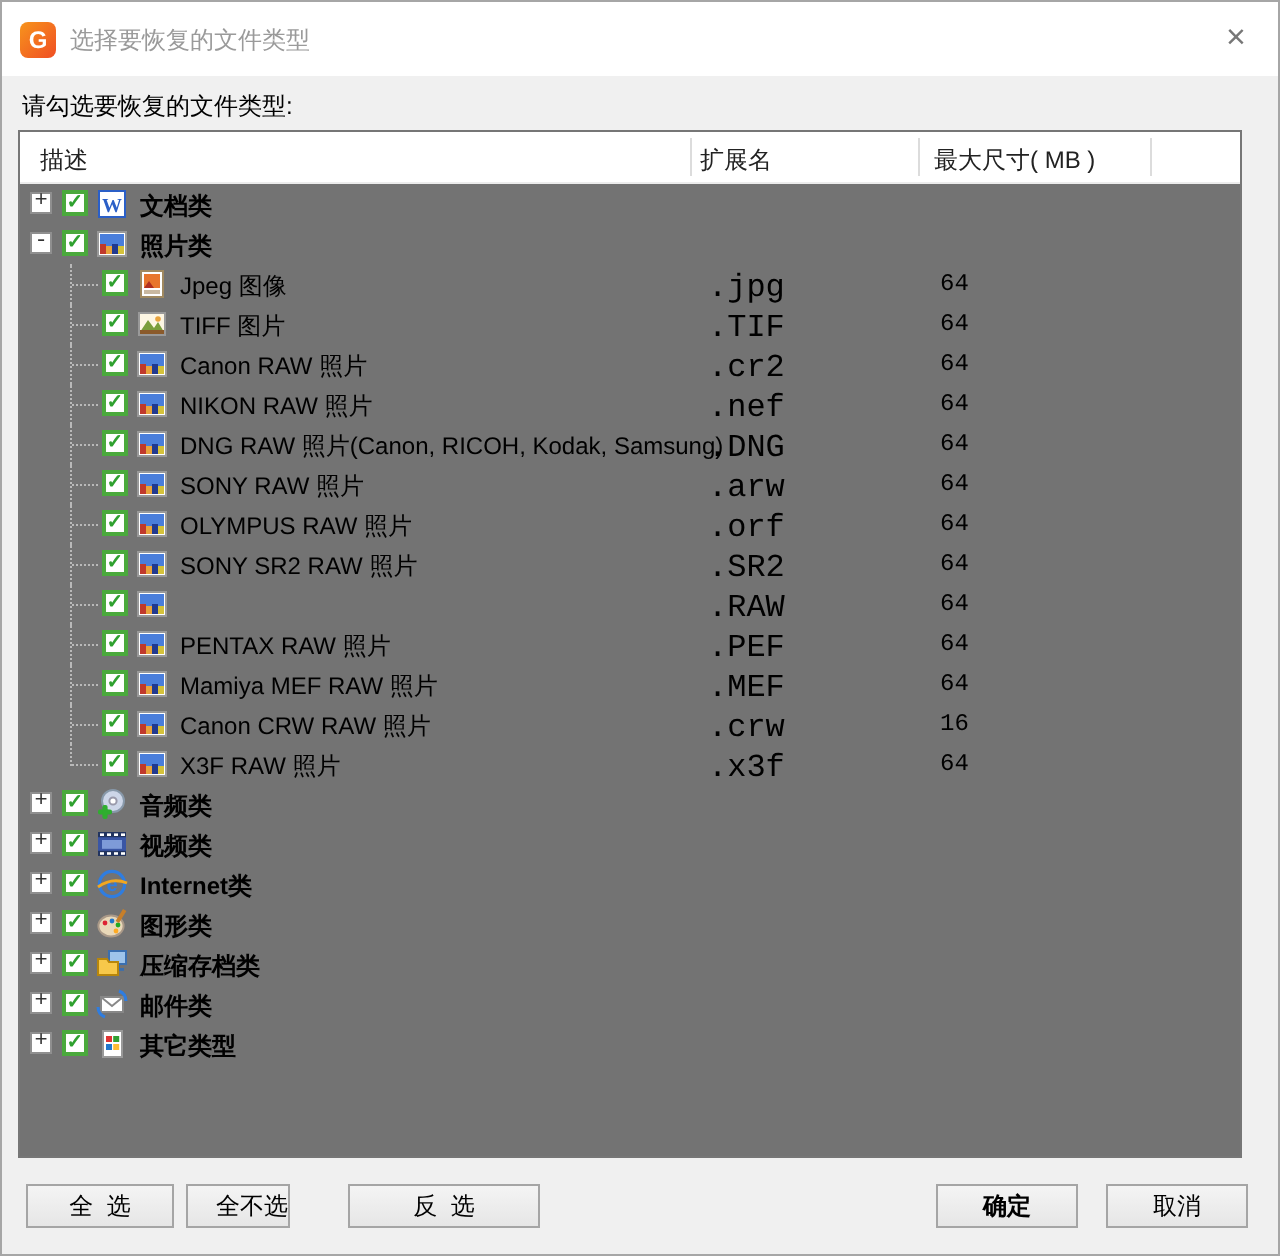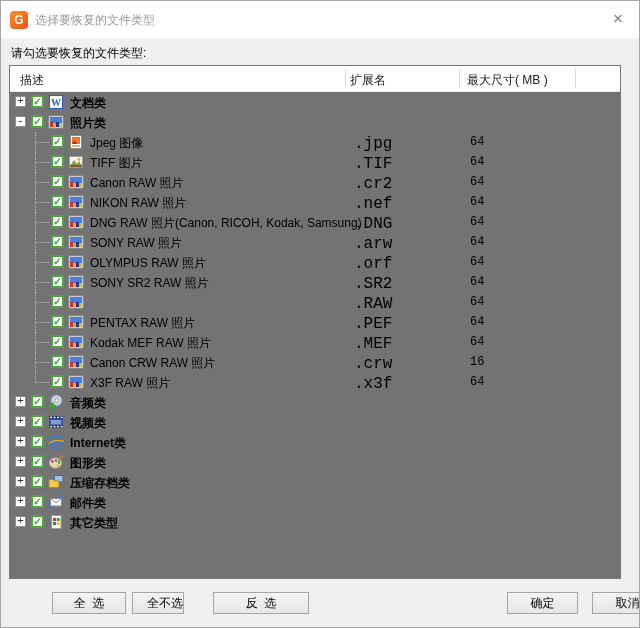--- a/index.html
+++ b/index.html
@@ -43,25 +43,25 @@
   .row .rsize{position:absolute;left:460px;top:3px;font-family:"Liberation Mono",monospace;font-size:12px;}
   
   .row.lvl1::before{content:"";position:absolute;left:25px;top:0;height:100%;
         border-left:1px dotted #b9b9b9;}
   .row.lvl1.last::before{height:11px;}
   .row.lvl1::after{content:"";position:absolute;left:26px;top:10px;width:13px;
         border-top:1px dotted #b9b9b9;}
   
   .btn{position:absolute;top:591px;height:22px;box-sizing:border-box;font-size:12px;color:#000;
        background:linear-gradient(#f4f4f4,#e6e6e6);border:1px solid #a5a5a5;text-align:center;
-       line-height:20px;cursor:default;white-space:pre;margin-left:39px;}
+       line-height:20px;cursor:default;white-space:pre;}
   .btn-select-all{left:12px;width:74px;}
   .btn-select-none{left:92px;width:52px;text-align:right;}
   .btn-invert{left:173px;width:96px;}
-  .btn-ok{left:467px;width:71px;}
+  .btn-ok{left:467px;width:71px;font-weight:bold;}
   .btn-cancel{left:552px;width:71px;}
   svg{display:block;}
 </style>
 </head>
 <body>
 
 <div class="window">
   <div class="titlebar">
     <div class="app-logo">G</div>
     <div class="title-text">选择要恢复的文件类型</div>
@@ -266,21 +266,21 @@
           <span class="ricon">
             <svg width="16" height="16" viewBox="0 0 16 16">
               <rect x="1" y="2" width="14" height="12" fill="#fff" stroke="#999"></rect>
               <rect x="2" y="3" width="12" height="6" fill="#4a7edb"></rect>
               <rect x="2" y="8" width="3" height="5" fill="#c0392b"></rect>
               <rect x="5" y="9" width="3" height="4" fill="#e8a33d"></rect>
               <rect x="8" y="8" width="3" height="5" fill="#22398f"></rect>
               <rect x="11" y="9" width="3" height="4" fill="#d4c13a"></rect>
             </svg>
           </span>
-          <span class="rlabel">Kodak MEF RAW 照片</span>
+          <span class="rlabel">Mamiya MEF RAW 照片</span>
           <span class="rext">.MEF</span>
           <span class="rsize">64</span>
         </div>
         <div class="row lvl1">
           <span class="cbx">✓</span>
           <span class="ricon">
             <svg width="16" height="16" viewBox="0 0 16 16">
               <rect x="1" y="2" width="14" height="12" fill="#fff" stroke="#999"></rect>
               <rect x="2" y="3" width="12" height="6" fill="#4a7edb"></rect>
               <rect x="2" y="8" width="3" height="5" fill="#c0392b"></rect>

